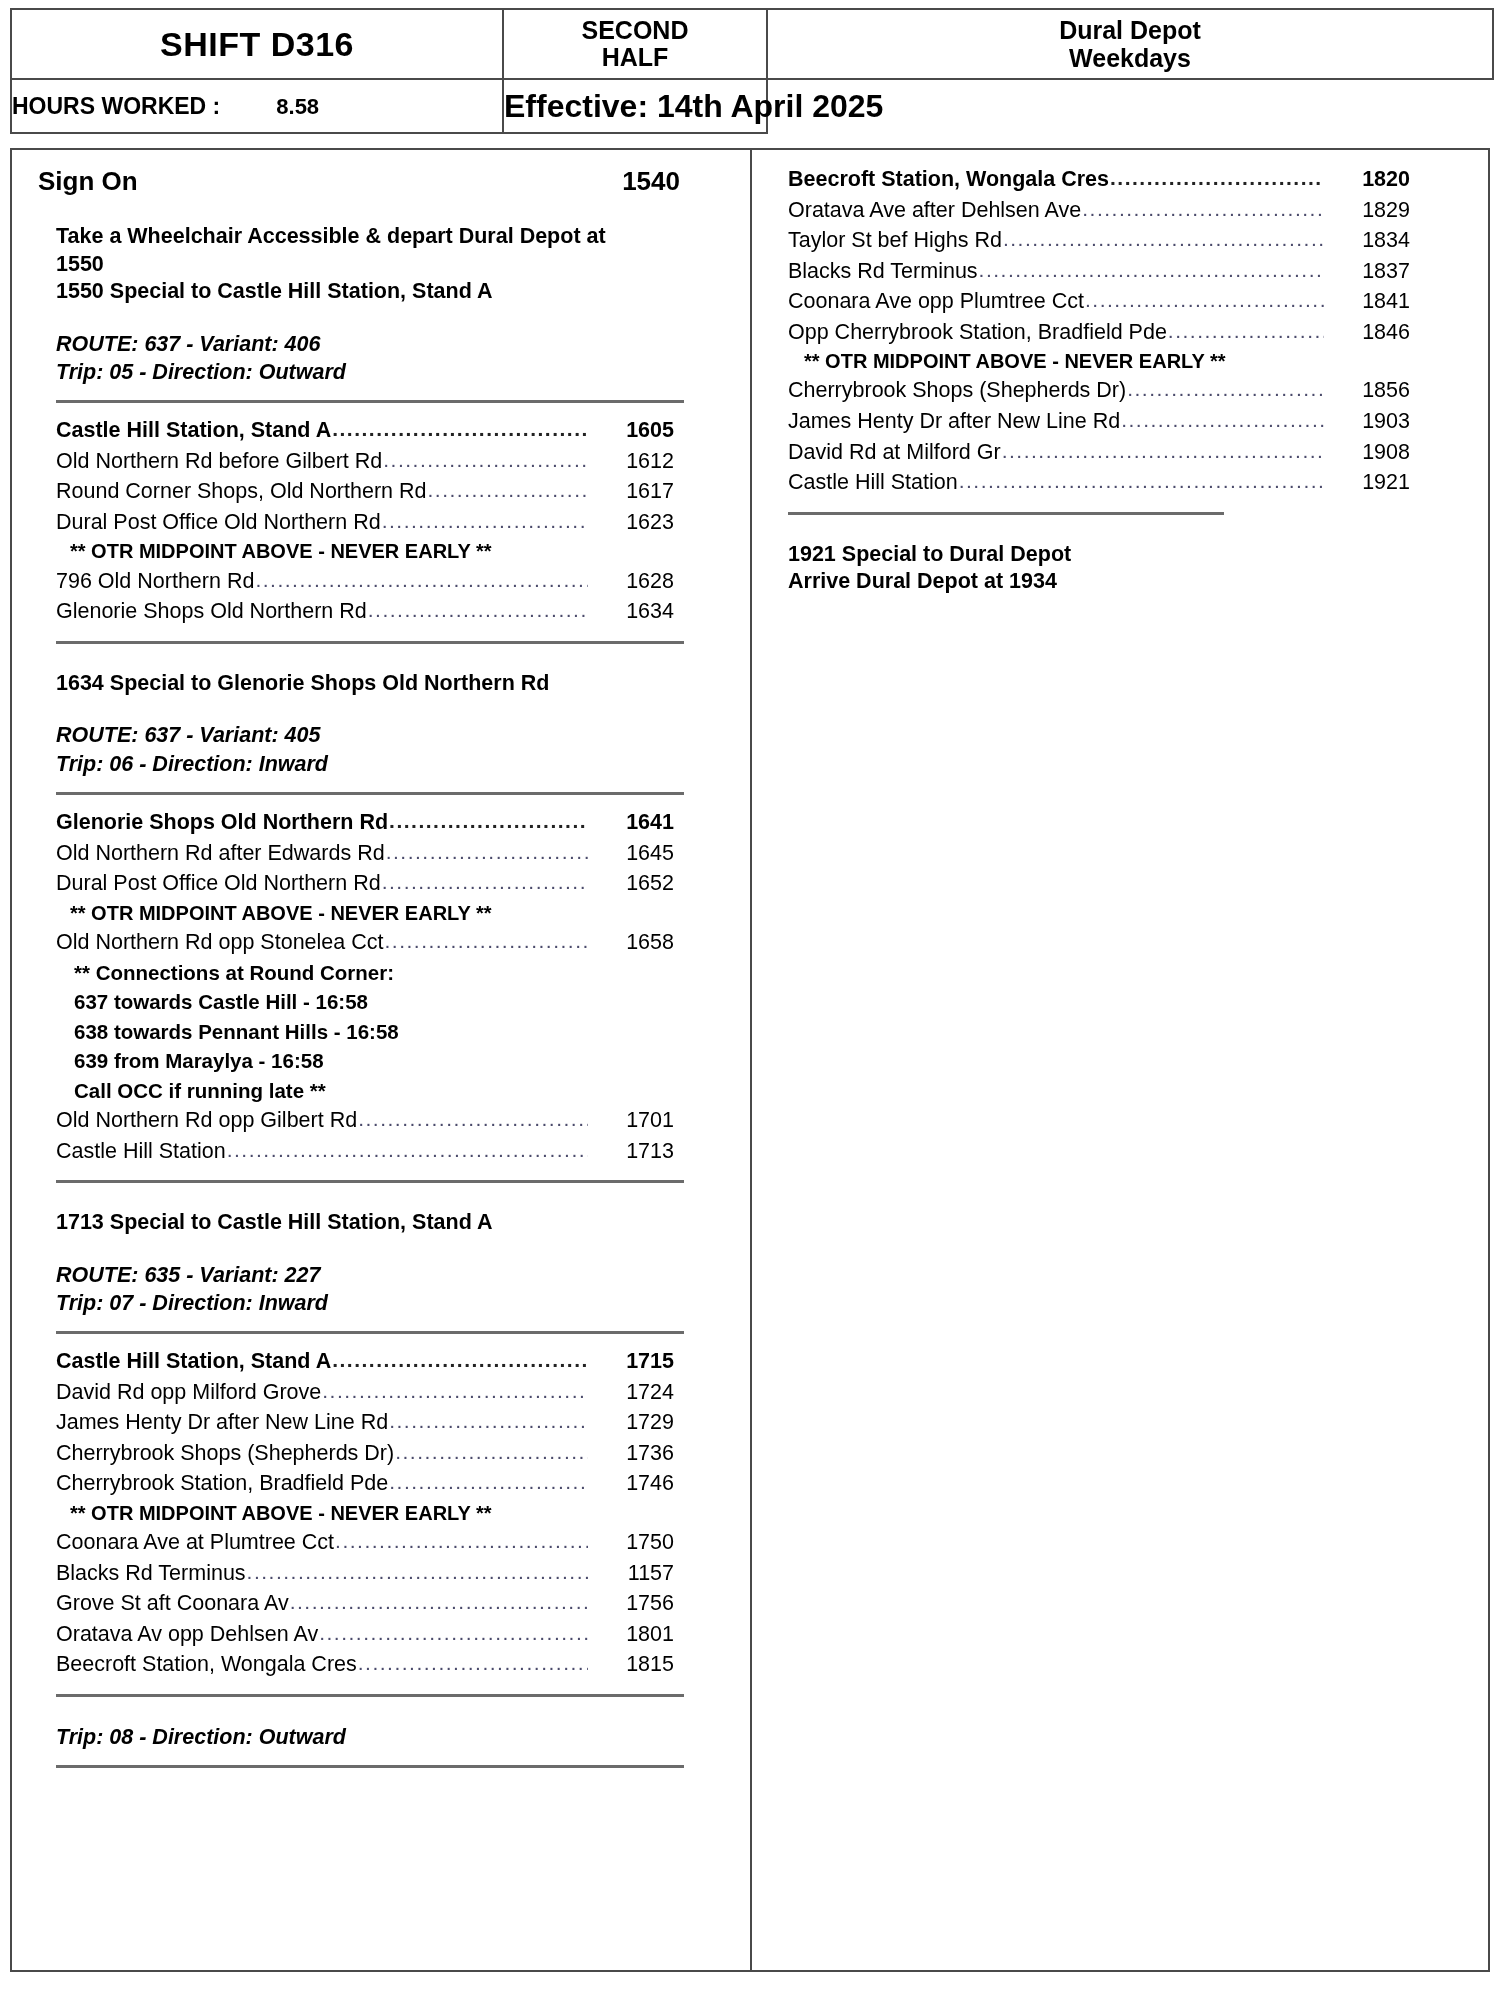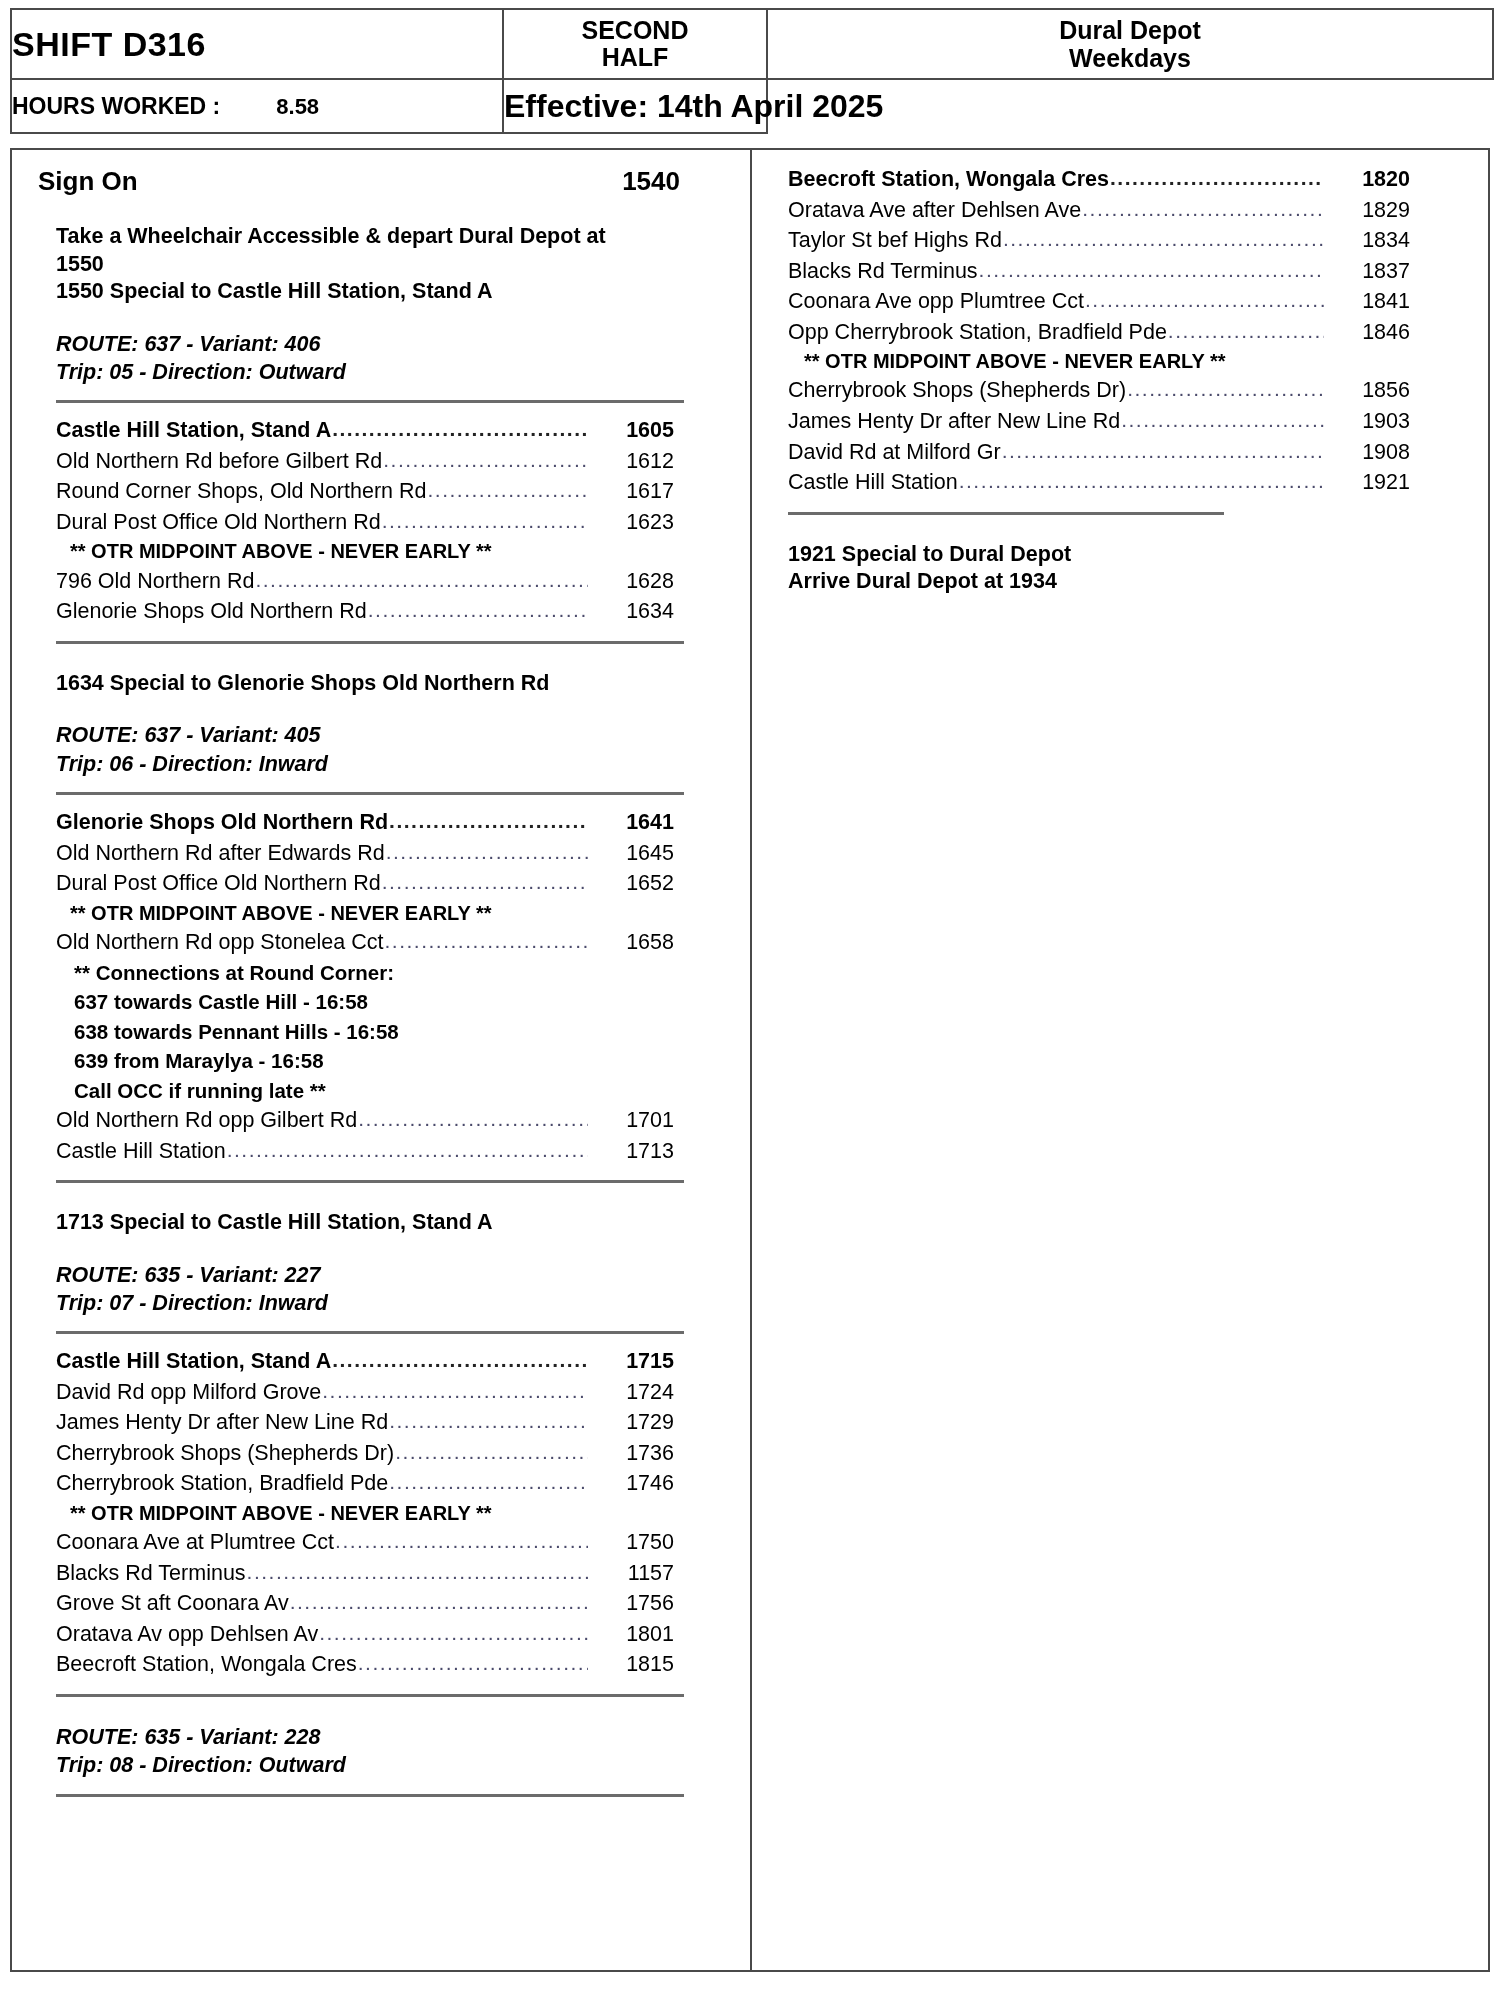--- a/index.html
+++ b/index.html
@@ -33,21 +33,21 @@
     border: 2px solid #4a4a4a;
     vertical-align: middle;
     padding: 0;
   }
 
   .hdr-row1 td { height: 68px; }
   .hdr-row2 td { height: 72px; }
   .hdr-row3 td { height: 52px; }
 
   .cell-shift {
-    text-align: left;
+    text-align: center;
     font-size: 34px;
     font-weight: bold;
     letter-spacing: 0.5px;
   }
   .cell-half {
     text-align: center;
     font-size: 25px;
     font-weight: bold;
     line-height: 1.08;
   }
@@ -419,21 +419,20 @@
             <span class="s-dots">..........................................................................................</span>
             <span class="s-time">1815</span>
           </div>
         </div>
 
       <div class="hr"></div>
 
       <div class="spacer-md"></div>
 
       <div class="route">
-        <div>ROUTE: 635 - Variant: 228</div>
         <div>Trip: 08 - Direction: Outward</div>
       </div>
 
       <div class="hr"></div>
     </div>
 
     <div class="col col-right">
 
       <div class="stops" style="margin-top:2px">
           <div class="stop first">

